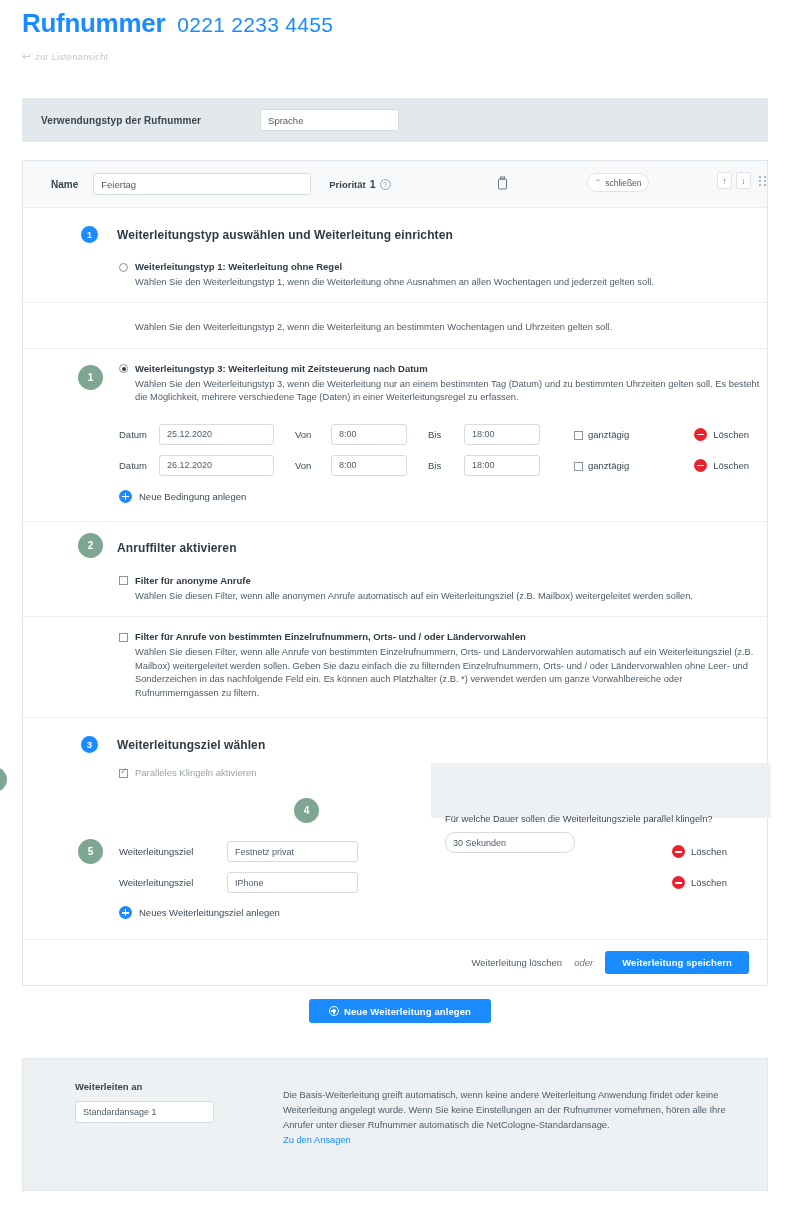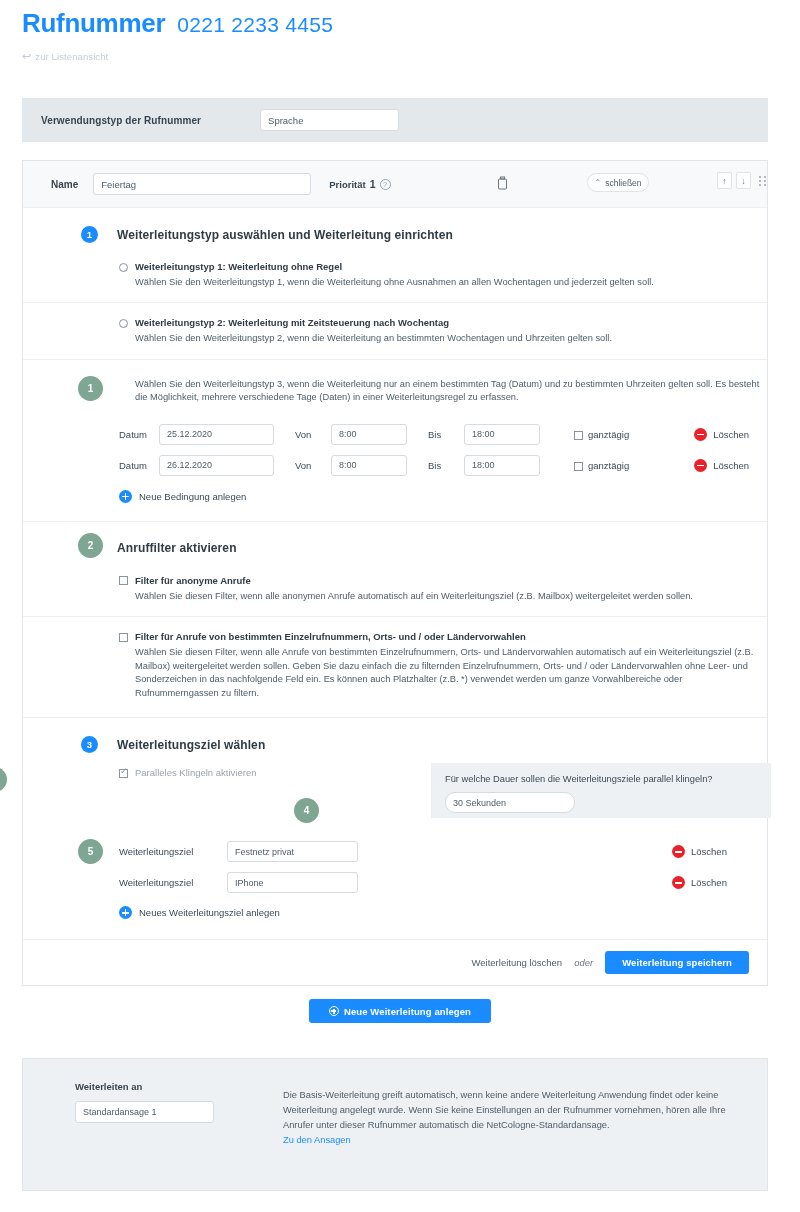--- a/index.html
+++ b/index.html
@@ -156,21 +156,21 @@
   }
   .plus-circle::before { width:7px; height:1.7px; }
   .plus-circle::after  { width:1.7px; height:7px; }
 
   
   .dest-wrap { position:relative; padding-left:96px; padding-top:14px; padding-bottom:4px; }
   .par-panel {
     position:absolute; left:408px; top:10px; width:340px; height:55px;
     background:#eef1f4; padding:11px 0 0 14px;
   }
-  .par-q { font-size:9.3px; color:#3b4a57; }
+  .par-q { font-size:9.3px; color:#3b4a57;margin-top:40px; }
   .par-sel {
     margin-top:8px; width:130px; height:21px; background:#fff;
     border:1px solid #d5dbe1; border-radius:10px;
     display:flex; align-items:center; padding-left:7px; font-size:9px; color:#4d5c68;
   }
   .par-chk { display:flex; align-items:center; gap:7px; font-size:9.5px; color:#9aa5ae; }
 
   .dest-row { display:flex; align-items:center; height:31px; }
   .dest-row .mini-lbl { font-size:9.5px; color:#3b4a57; width:108px; }
   .fld.dest { width:131px; }
@@ -285,29 +285,29 @@
 
     <div class="opt-block" style="padding-top:18px">
       <div class="opt-head">
         <span class="radio"></span>
         <span class="opt-title">Weiterleitungstyp 1: Weiterleitung ohne Regel</span>
       </div>
       <div class="opt-desc">Wählen Sie den Weiterleitungstyp 1, wenn die Weiterleitung ohne Ausnahmen an allen Wochentagen und jederzeit gelten soll.</div>
     </div>
 
     <div class="opt-block">
-      <div class="opt-head">
-        <span class="radio"></span>
-        <span class="opt-title">Weiterleitungstyp 2: Weiterleitung mit Zeitsteuerung nach Wochentag</span>
-      </div>
       <div class="opt-desc">Wählen Sie den Weiterleitungstyp 2, wenn die Weiterleitung an bestimmten Wochentagen und Uhrzeiten gelten soll.</div>
     </div>
 
     <div class="opt-block" style="padding-bottom:18px">
       <div class="badge-green" style="left:55px; top:16px;">1</div>
+      <div class="opt-head">
+        <span class="radio checked"></span>
+        <span class="opt-title">Weiterleitungstyp 3: Weiterleitung mit Zeitsteuerung nach Datum</span>
+      </div>
       <div class="opt-desc">Wählen Sie den Weiterleitungstyp 3, wenn die Weiterleitung nur an einem bestimmten Tag (Datum) und zu bestimmten Uhrzeiten gelten soll. Es besteht die Möglichkeit, mehrere verschiedene Tage (Daten) in einer Weiterleitungsregel zu erfassen.</div>
 
       <div class="date-rows" style="margin-left:-96px; padding-top:14px;">
         <div class="badge-green" style="left:55px; top:128px;">2</div>
 
         <div class="date-row">
           <span class="mini-lbl">Datum</span>
           <div class="fld date">25.12.2020</div>
           <span class="gap-sm"></span>
           <span class="lbl-von">Von</span>

